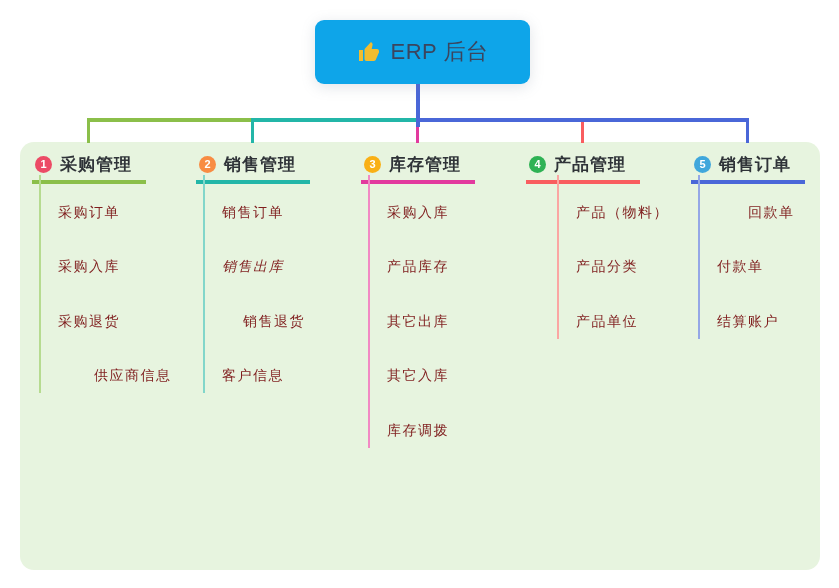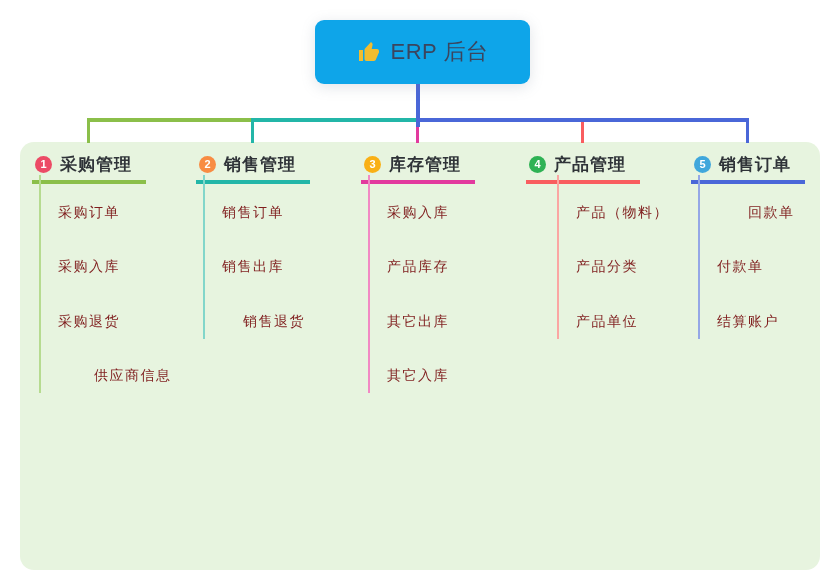--- a/index.html
+++ b/index.html
@@ -87,43 +87,49 @@
         </div>
       </div>
       <div class="branch-header" style="left: 196px; top: 149px; border-bottom-color: rgb(35, 182, 168);">
         <span class="badge" style="background: rgb(248, 140, 67);">2</span>
         <span>销售管理</span>
       </div>
       <div class="branch-children" style="left: 203px; top: 175px; border-left-color: rgb(130, 214, 202);">
         <div class="child-row" style="border-bottom-color: rgb(130, 214, 202); align-items: flex-end;">
           <span>销售订单</span>
         </div>
-        <div class="child-row" style="border-bottom-color: rgb(130, 214, 202);">
+        <div class="child-row" style="border-bottom-color: rgb(130, 214, 202); font-style: italic;">
           <span>销售出库</span>
         </div>
         <div class="child-row" style="border-bottom-color: rgb(130, 214, 202); padding-left: 38px;">
           <span>销售退货</span>
+        </div>
+        <div class="child-row" style="border-bottom-color: rgb(130, 214, 202);">
+          <span>客户信息</span>
         </div>
       </div>
       <div class="branch-header" style="left: 361px; top: 149px; border-bottom-color: rgb(226, 58, 158);">
         <span class="badge" style="background: rgb(249, 176, 22);">3</span>
         <span>库存管理</span>
       </div>
       <div class="branch-children" style="left: 368px; top: 175px; border-left-color: rgb(242, 137, 196);">
         <div class="child-row" style="border-bottom-color: rgb(242, 137, 196);">
           <span>采购入库</span>
         </div>
         <div class="child-row" style="border-bottom-color: rgb(242, 137, 196); justify-content: center;">
           <span>产品库存</span>
         </div>
         <div class="child-row" style="border-bottom-color: rgb(242, 137, 196);">
           <span>其它出库</span>
         </div>
         <div class="child-row" style="border-bottom-color: rgb(242, 137, 196);">
           <span>其它入库</span>
+        </div>
+        <div class="child-row" style="border-bottom-color: rgb(242, 137, 196);">
+          <span>库存调拨</span>
         </div>
       </div>
       <div class="branch-header" style="left: 526px; top: 149px; border-bottom-color: rgb(249, 93, 95);">
         <span class="badge" style="background: rgb(46, 178, 84);">4</span>
         <span>产品管理</span>
       </div>
       <div class="branch-children" style="left: 533px; top: 175px; border-left-color: rgb(251, 166, 163); margin-left: 24px;">
         <div class="child-row" style="border-bottom-color: rgb(251, 166, 163);">
           <span>产品（物料）</span>
         </div>

